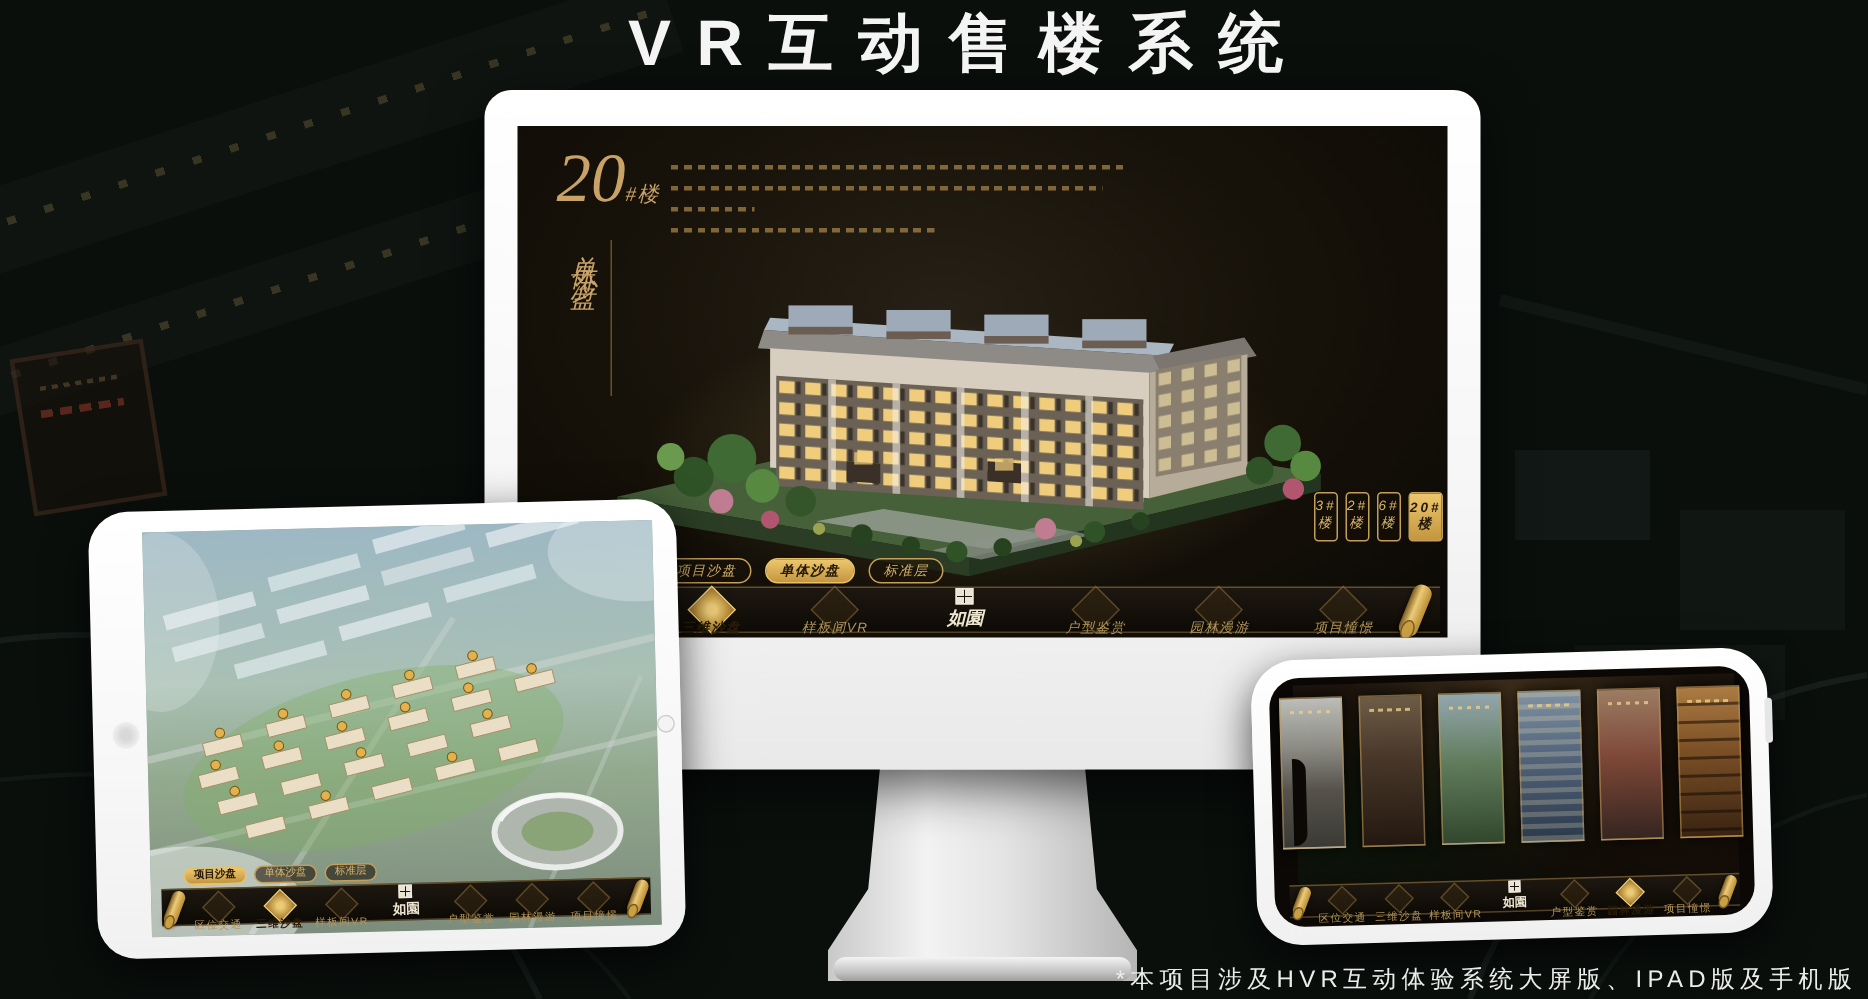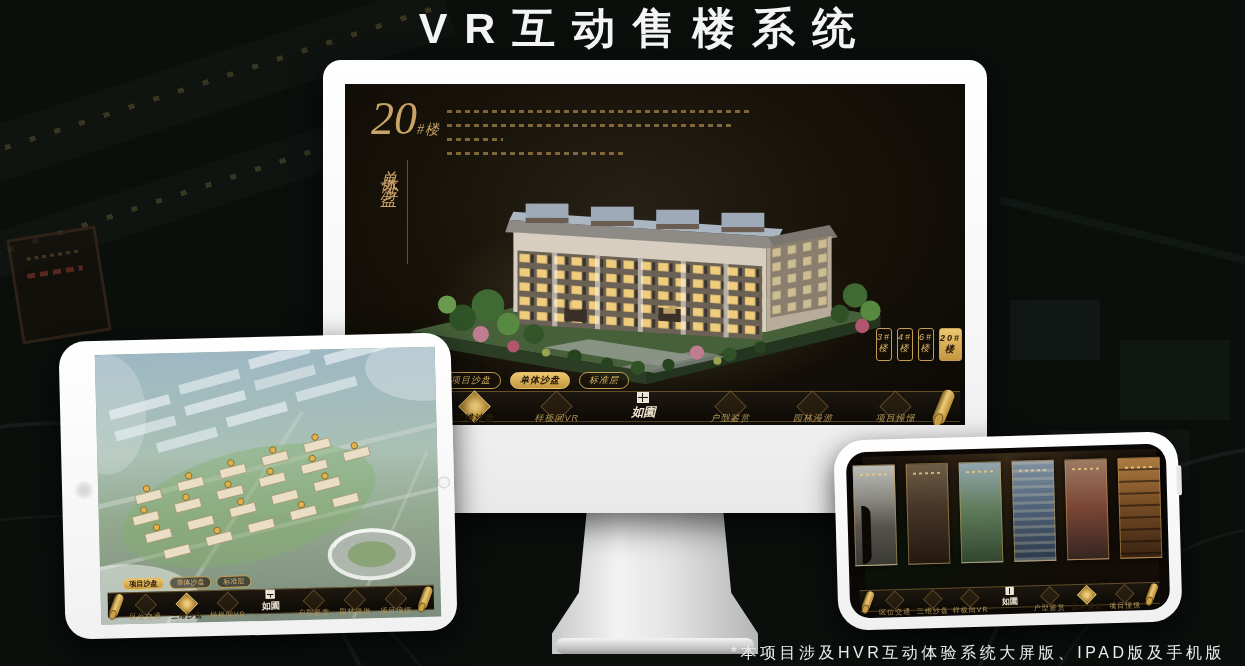--- a/index.html
+++ b/index.html
@@ -17,21 +17,21 @@
   .bg-plaque{position:absolute;left:14px;top:232px;width:84px;height:100px;
     border:3px solid rgba(70,45,35,.55);background:rgba(22,16,12,.6);
     transform:rotate(-9deg);z-index:0;}
   .bg-plaque .ptxt{position:absolute;left:12px;top:34px;width:56px;height:5px;
     background:repeating-linear-gradient(90deg,rgba(160,60,45,.5) 0 8px,transparent 8px 13px);}
   .bg-plaque .ptxt2{position:absolute;left:14px;top:18px;width:52px;height:3px;
     background:repeating-linear-gradient(90deg,rgba(150,120,70,.35) 0 4px,transparent 4px 8px);}
   
   .page-title{position:absolute;top:0px;left:0;right:0;z-index:30;text-align:center;
     color:#f4f4f4;font-size:43px;font-weight:700;letter-spacing:17px;padding-left:46px;}
-  .page-caption{position:absolute;right:20px;bottom:2px;z-index:30;
+  .page-caption{position:absolute;right:7px;bottom:2px;z-index:30;
     color:#ececec;font-size:16px;letter-spacing:3.5px;}
   
   .pill{border:1px solid #c59e58;color:#d9b469;border-radius:9px;
     font-size:9px;letter-spacing:1px;padding:2px 9px;line-height:1.2;
     background:rgba(25,18,8,.6);white-space:nowrap;}
   .pill.active{background:linear-gradient(180deg,#edc76e,#c3963f);color:#23180a;border-color:#e8c26a;font-weight:700;}
   .gnav{position:absolute;display:flex;align-items:center;justify-content:space-between;
     background:linear-gradient(180deg,#1d1710,#0d0a05);
     border-top:1px solid rgba(205,165,90,.45);border-bottom:1px solid rgba(205,165,90,.3);}
   .ni{position:relative;flex:1;height:100%;display:flex;align-items:center;justify-content:center;
@@ -255,21 +255,21 @@
         <circle cx="242" cy="211" r="7" fill="#2f5227"></circle>
           <circle cx="272" cy="208" r="6" fill="#27421f"></circle>
         <circle cx="332" cy="198" r="7" fill="#2f5227"></circle>
           <circle cx="362" cy="191" r="6" fill="#27421f"></circle>
         <circle cx="152" cy="196" r="4" fill="#9aa34f"></circle>
           <circle cx="320" cy="204" r="4" fill="#9aa34f"></circle>
       </svg>
 
       <div class="floor-btns">
         <div class="fbtn">3#楼</div>
-        <div class="fbtn">4#楼</div>
+        <div class="fbtn">2#楼</div>
         <div class="fbtn">6#楼</div>
         <div class="fbtn active">20#楼</div>
       </div>
 
       <div class="m-tabs">
         <div class="pill">项目沙盘</div>
         <div class="pill active">单体沙盘</div>
         <div class="pill">标准层</div>
       </div>
 

